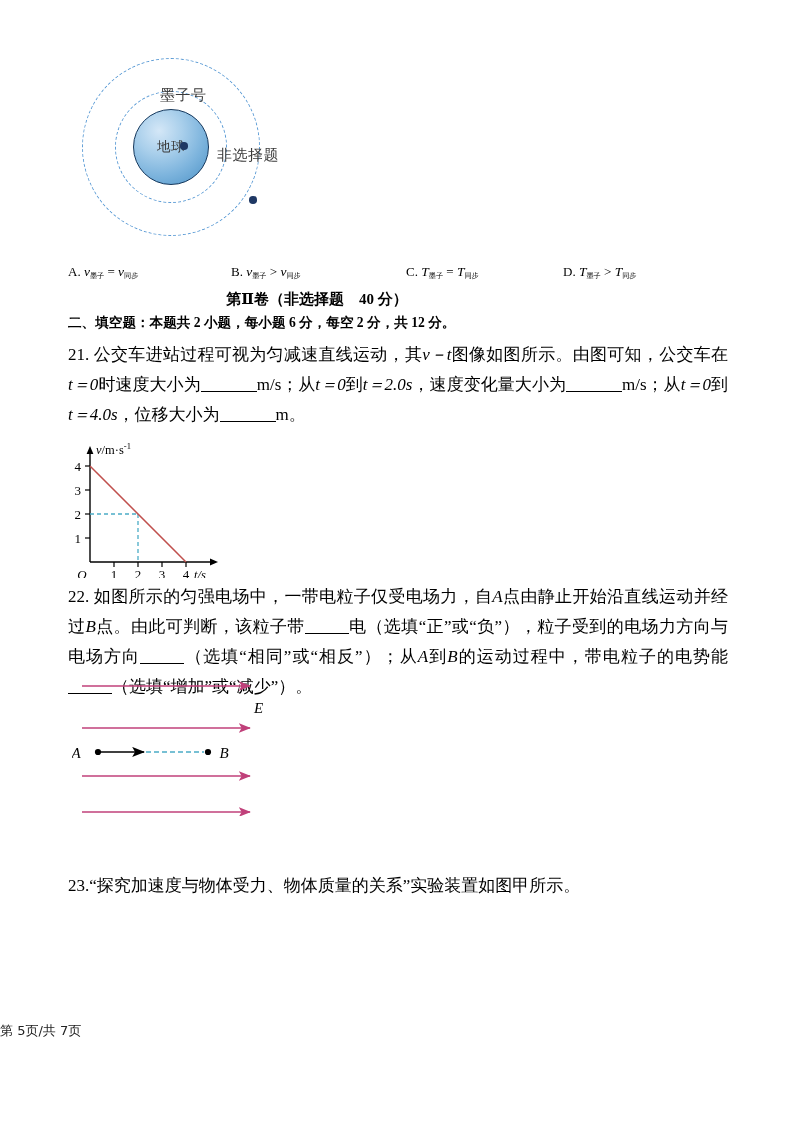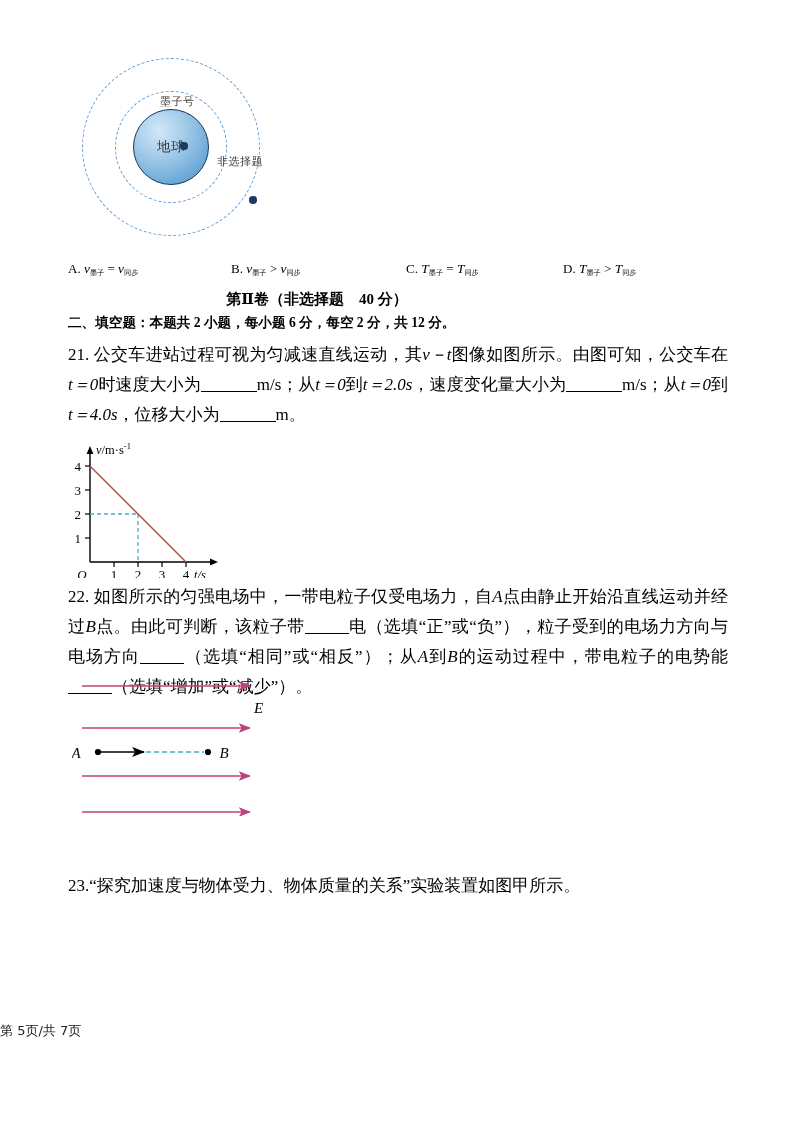--- a/index.html
+++ b/index.html
@@ -70,44 +70,43 @@
   .sat-dot {
     position: absolute;
     width: 7.5px; height: 7.5px;
     border-radius: 50%;
     background: #1f3864;
   }
   .sat-mozi { left: 112px; top: 98px; }
   .sat-geo  { left: 181px; top: 152px; }
   .fig-label {
     position: absolute;
-    font-size: 11px;
+    font-size: 15px;
     color: #3a3a3a;
     font-family: "DejaVu Sans", "Liberation Sans", sans-serif;
     white-space: nowrap;
     letter-spacing: 0.5px;
-    margin-top: 8px;
   }
   .label-mozi { left: 92px; top: 42px; }
   .label-geo  { left: 149px; top: 102px; }
 
   
   .options {
     position: absolute;
     left: 68px;
     top: 256px;
     width: 660px;
     height: 22px;
   }
   .opt {
     position: absolute;
-    top: 0;
+    top: 6px;
     font-size: 13px;
     white-space: nowrap;
-    line-height: 25px;
+    line-height: 20px;
   }
   .opt .lt { font-style: normal; }
   .opt .var {
     font-style: italic;
     font-family: "Liberation Serif", "DejaVu Serif", serif;
     font-size: 13.5px;
   }
   .opt sub {
     font-size: 7.2px;
     font-style: normal;

